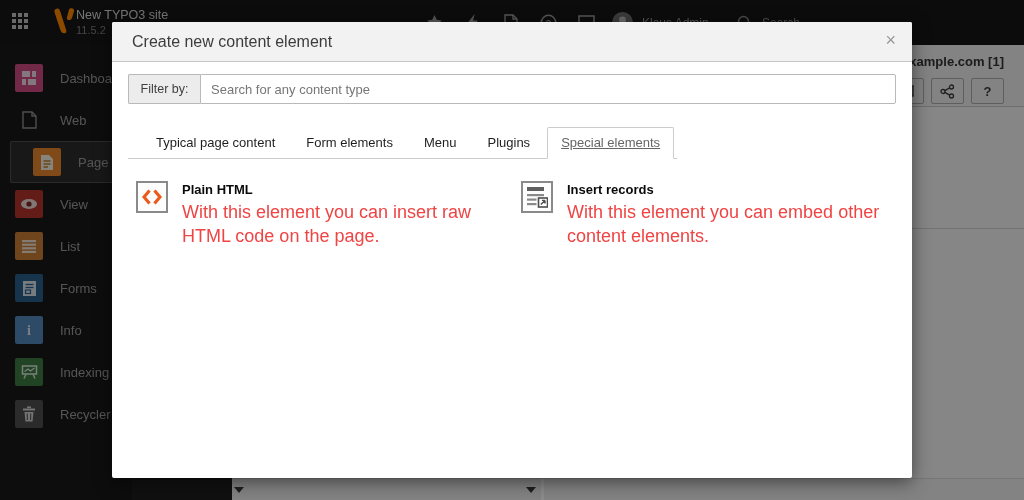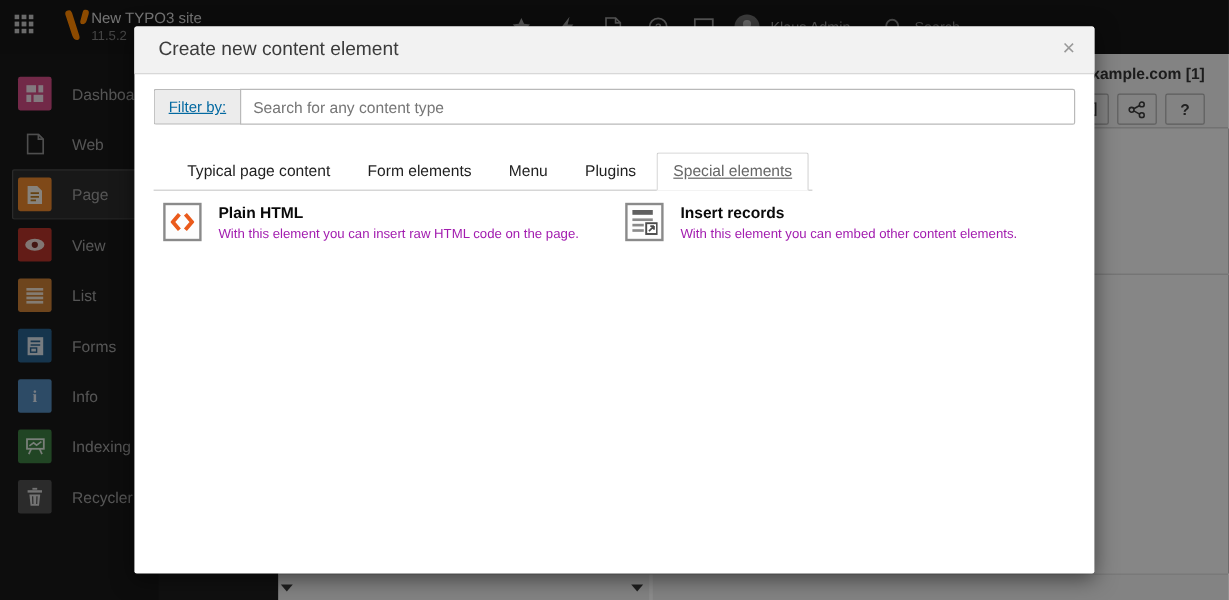--- a/index.html
+++ b/index.html
@@ -17,21 +17,21 @@
   .tb-icon { width:17px; height:17px; display:flex; align-items:center; justify-content:center; }
   .user-group { position:absolute; left:612px; top:0; height:45px; display:flex; align-items:center; gap:9px; }
   .avatar { width:21px; height:21px; border-radius:50%; background:#6e6e6e; overflow:hidden; display:flex; align-items:flex-end; justify-content:center; }
   .user-name { font-size:12px; color:#9c9c9c; }
   .search-group { position:absolute; left:736px; top:0; height:45px; display:flex; align-items:center; gap:9px; }
   .search-label { font-size:12px; color:#8a8a8a; }
 
   
   .sidebar { position:absolute; left:0; top:45px; width:132px; height:455px; background:#191919; padding-top:12px; }
   .mod-item { height:42px; display:flex; align-items:center; padding-left:15px; gap:17px; cursor:pointer; }
-  .mod-item.active { background:#2d2d2d; box-shadow:inset 0 0 0 1px #4f4f4f; margin-left:10px; padding-left:5px; border-radius:2px 0 0 2px; }
+  .mod-item.active { background:#2d2d2d; box-shadow:inset 0 0 0 1px #4f4f4f; margin-left:10px; padding-left:23px; border-radius:2px 0 0 2px; }
   .mod-tile { width:28px; height:28px; border-radius:2px; display:flex; align-items:center; justify-content:center; flex-shrink:0; }
   .mod-tile.plain { background:transparent; }
   .mod-label { font-size:13px; color:#9c9c9c; white-space:nowrap; }
 
   
   .pagetree { position:absolute; left:132px; top:45px; width:100px; height:455px; background:#1e1e1e; }
 
   
   .content { position:absolute; left:232px; top:45px; width:792px; height:455px; background:#f5f5f5; }
   .docheader { position:relative; height:62px; background:#eeeeee; border-bottom:1px solid #c9c9c9; }
@@ -45,34 +45,34 @@
 
   
   .overlay { position:absolute; left:0; top:0; width:1024px; height:500px; background:rgba(0,0,0,0.45); z-index:10; }
   .modal { position:absolute; left:112px; top:22px; width:800px; height:456px; background:#ffffff; border-radius:2px; box-shadow:0 4px 18px rgba(0,0,0,0.5); z-index:20; }
   .modal-header { height:40px; background:#f2f2f2; border-bottom:1px solid #c6c6c6; display:flex; align-items:center; padding:0 20px; position:relative; border-radius:2px 2px 0 0; }
   .modal-title { font-size:16px; color:#3c3c3c; }
   .modal-close { position:absolute; right:16px; top:8px; font-size:18px; color:#999; cursor:pointer; line-height:1.2; background:none; border:none; font-family:"Liberation Sans", sans-serif; }
   .modal-body { padding:12px 16px 0 16px; }
 
   .filter-group { display:flex; height:30px; margin-bottom:23px; }
-  .filter-addon { width:72px; background:#ececec; border:1px solid #b9b9b9; border-right:none; border-radius:2px 0 0 2px; display:flex; align-items:center; justify-content:center; font-size:12.5px; color:#0369a1;text-decoration:underline; }
+  .filter-addon { width:72px; background:#ececec; border:1px solid #b9b9b9; border-right:none; border-radius:2px 0 0 2px; display:flex; align-items:center; justify-content:center; font-size:12.5px; color:#404040; }
   .filter-input { flex:1; border:1px solid #b9b9b9; border-radius:0 2px 2px 0; padding:0 10px; font-size:13px; color:#333; outline:none; font-family:"Liberation Sans", sans-serif; }
   .filter-input::placeholder { color:#767676; }
 
   .tabs { display:inline-flex; align-items:flex-end; border-bottom:1px solid #ccc; padding-left:14px; }
   .tab { padding:7px 13px 7px 13px; font-size:13px; color:#1f1f1f; margin-right:3px; border:1px solid transparent; cursor:pointer; white-space:nowrap; }
   .tab.active { background:#fff; border-color:#ccc; border-bottom-color:#fff; border-radius:2px 2px 0 0; margin-bottom:-1px; color:#666; padding-bottom:8px;text-decoration:underline; }
 
-  .element-grid { margin-top:4px; display:grid; grid-template-columns:1fr 1fr; column-gap:2px; row-gap:13px; }
+  .element-grid { margin-top:16px; display:grid; grid-template-columns:1fr 1fr; column-gap:2px; row-gap:13px; }
   .element-item { display:flex; gap:14px; padding:4px 6px 6px 6px; border:2px solid transparent; border-radius:2px; cursor:pointer; }
   .element-item.selected { border-color:#ff8700; }
   .icon-box { width:32px; height:32px; background:#fdfdfd; border:2px solid #8a8a8a; display:flex; align-items:center; justify-content:center; flex-shrink:0; }
   .item-title { font-size:13px; font-weight:bold; color:#0a0a0a; margin:1px 0 3px 0; }
-  .item-desc { font-size:11px; color:#a21caf; line-height:1.35; }
+  .item-desc { font-size:18px; color:#ef4444; line-height:1.35; }
 </style>
 </head>
 <body>
 
 <div class="screen">
 
   <div class="topbar">
     <div class="menu-toggle">
       <span>
         <svg width="16" height="16" viewBox="0 0 16 16">

